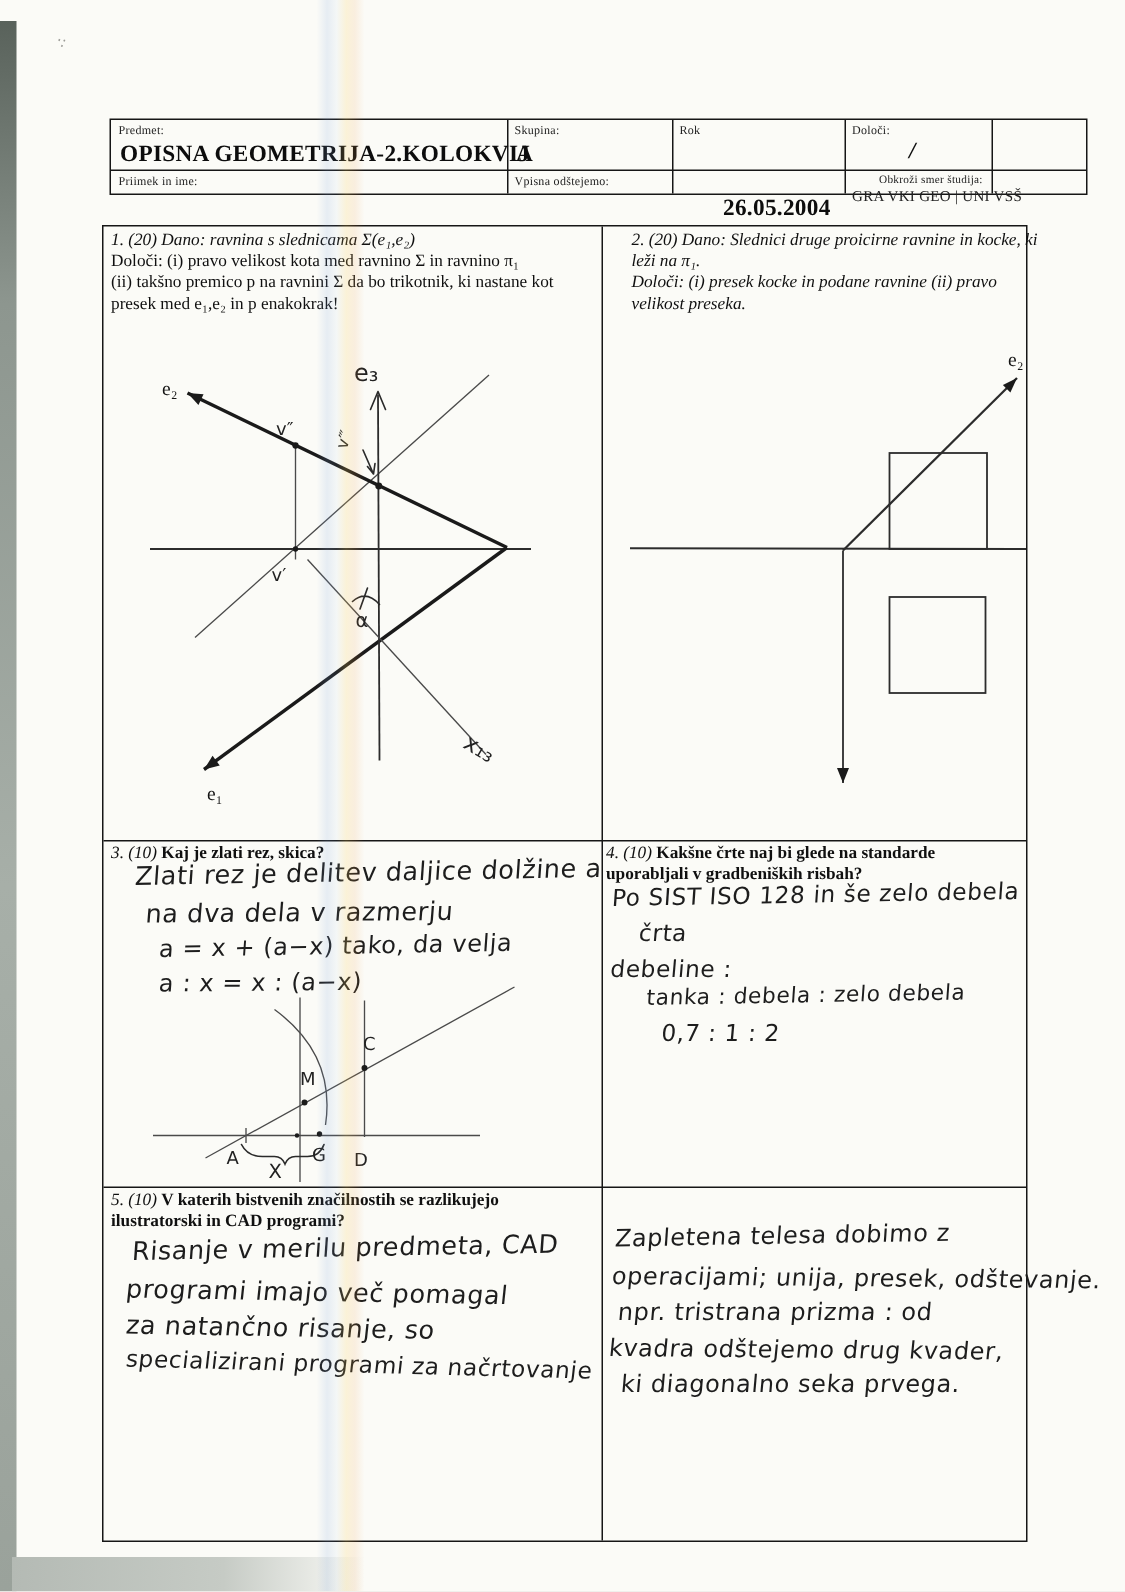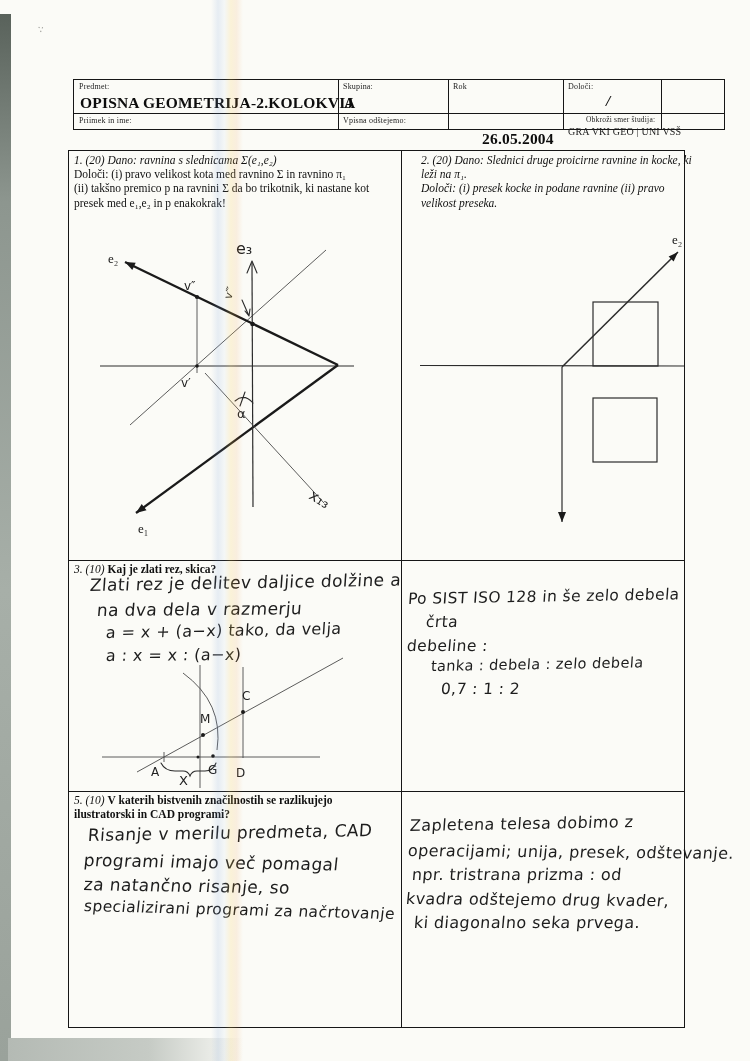--- a/index.html
+++ b/index.html
@@ -149,20 +149,24 @@
     <circle class="dot" cx="103" cy="102" r="1.5"></circle>
     <path class="hwln" d="M66,108 Q70,116 80,116 L88,116 Q93,116 95,121 Q97,116 102,116 L110,116 Q118,116 121,108"></path>
     <text class="hwlabel" font-size="12" x="105" y="68">M</text>
     <text class="hwlabel" font-size="12" x="147" y="45">C</text>
     <text class="hwlabel" font-size="12" x="56" y="121">A</text>
     <text class="hwlabel" font-size="13" x="84" y="130">X</text>
     <text class="hwlabel" font-size="12" x="113" y="119">G</text>
     <text class="hwlabel" font-size="12" x="141" y="122">D</text>
   </svg>
 
+  <div class="qtext" style="left:404px;top:562px;width:277px;">
+    <span class="it">4. (10)</span>
+    <span class="bold">Kakšne črte naj bi glede na standarde uporabljali v gradbeniških risbah?</span>
+  </div>
 
   <div class="hw" style="left:408px;top:590px;--r:-1deg;">Po  SIST ISO  128 in še zelo debela</div>
   <div class="hw" style="left:426px;top:613px;--r:0deg;">črta</div>
   <div class="hw" style="left:407px;top:637px;--r:0deg;">debeline :</div>
   <div class="hw" style="left:431px;top:658px;--r:-1deg;font-size:14.5px;">tanka : debela : zelo debela</div>
   <div class="hw" style="left:441px;top:680px;--r:0deg;">0,7 : 1 : 2</div>
 
   <div class="qtext" style="left:74px;top:793px;width:320px;">
     <span class="it">5. (10)</span>
     <span class="bold">V katerih bistvenih značilnostih se razlikujejo ilustratorski in CAD programi?</span>

